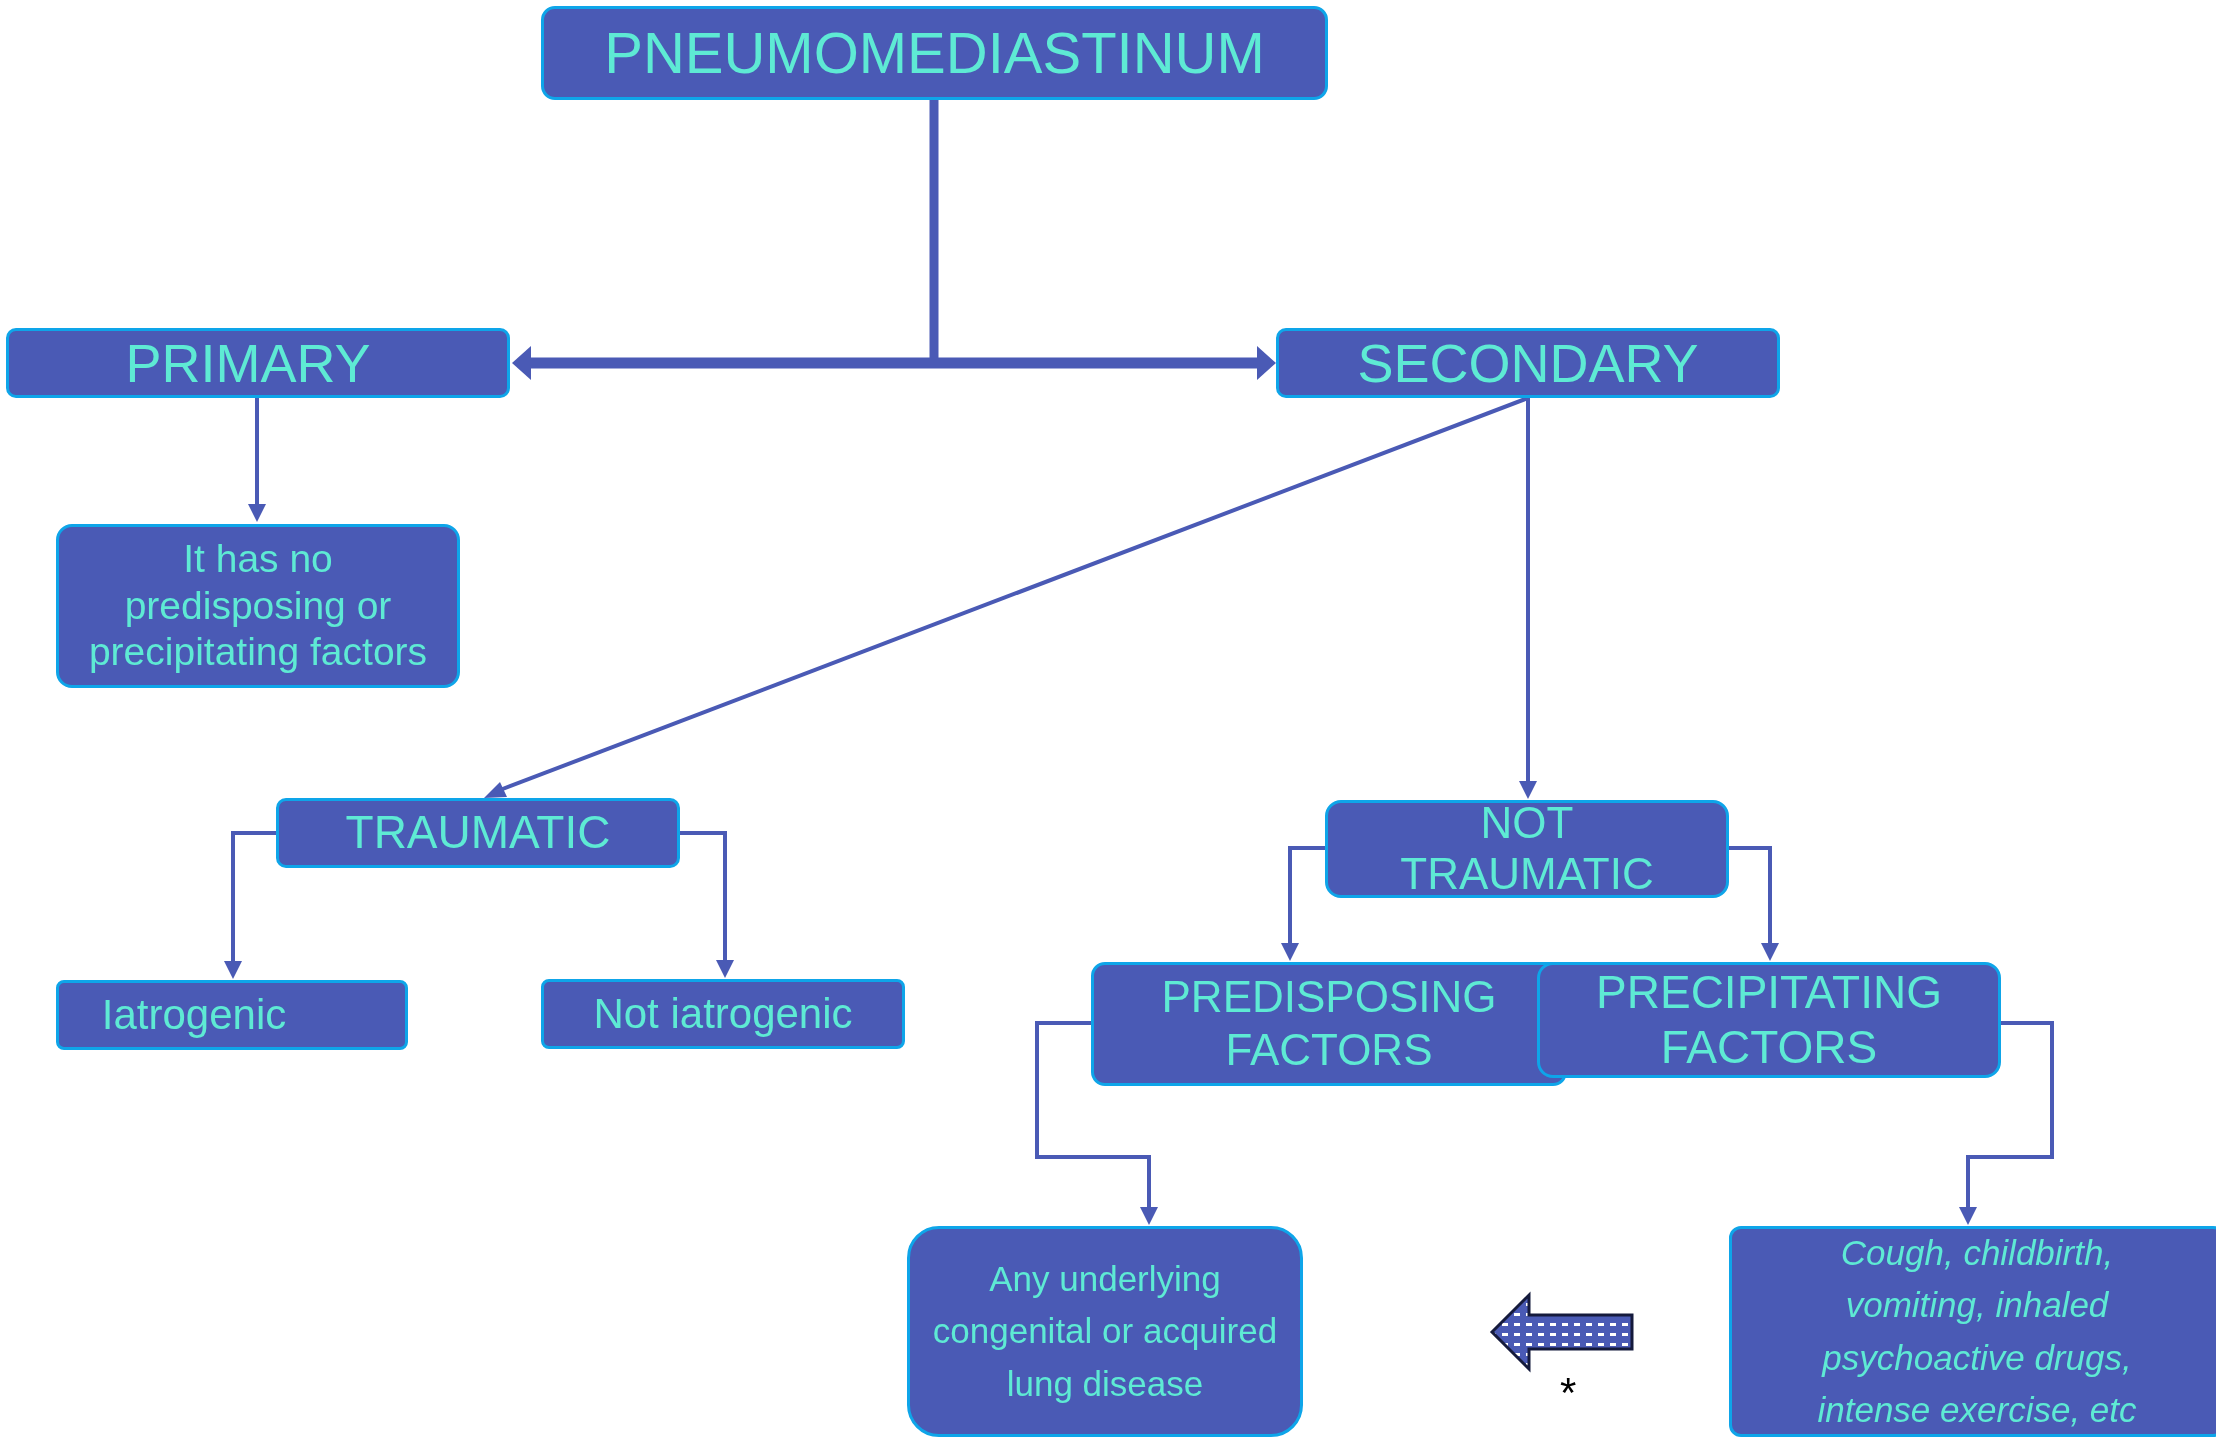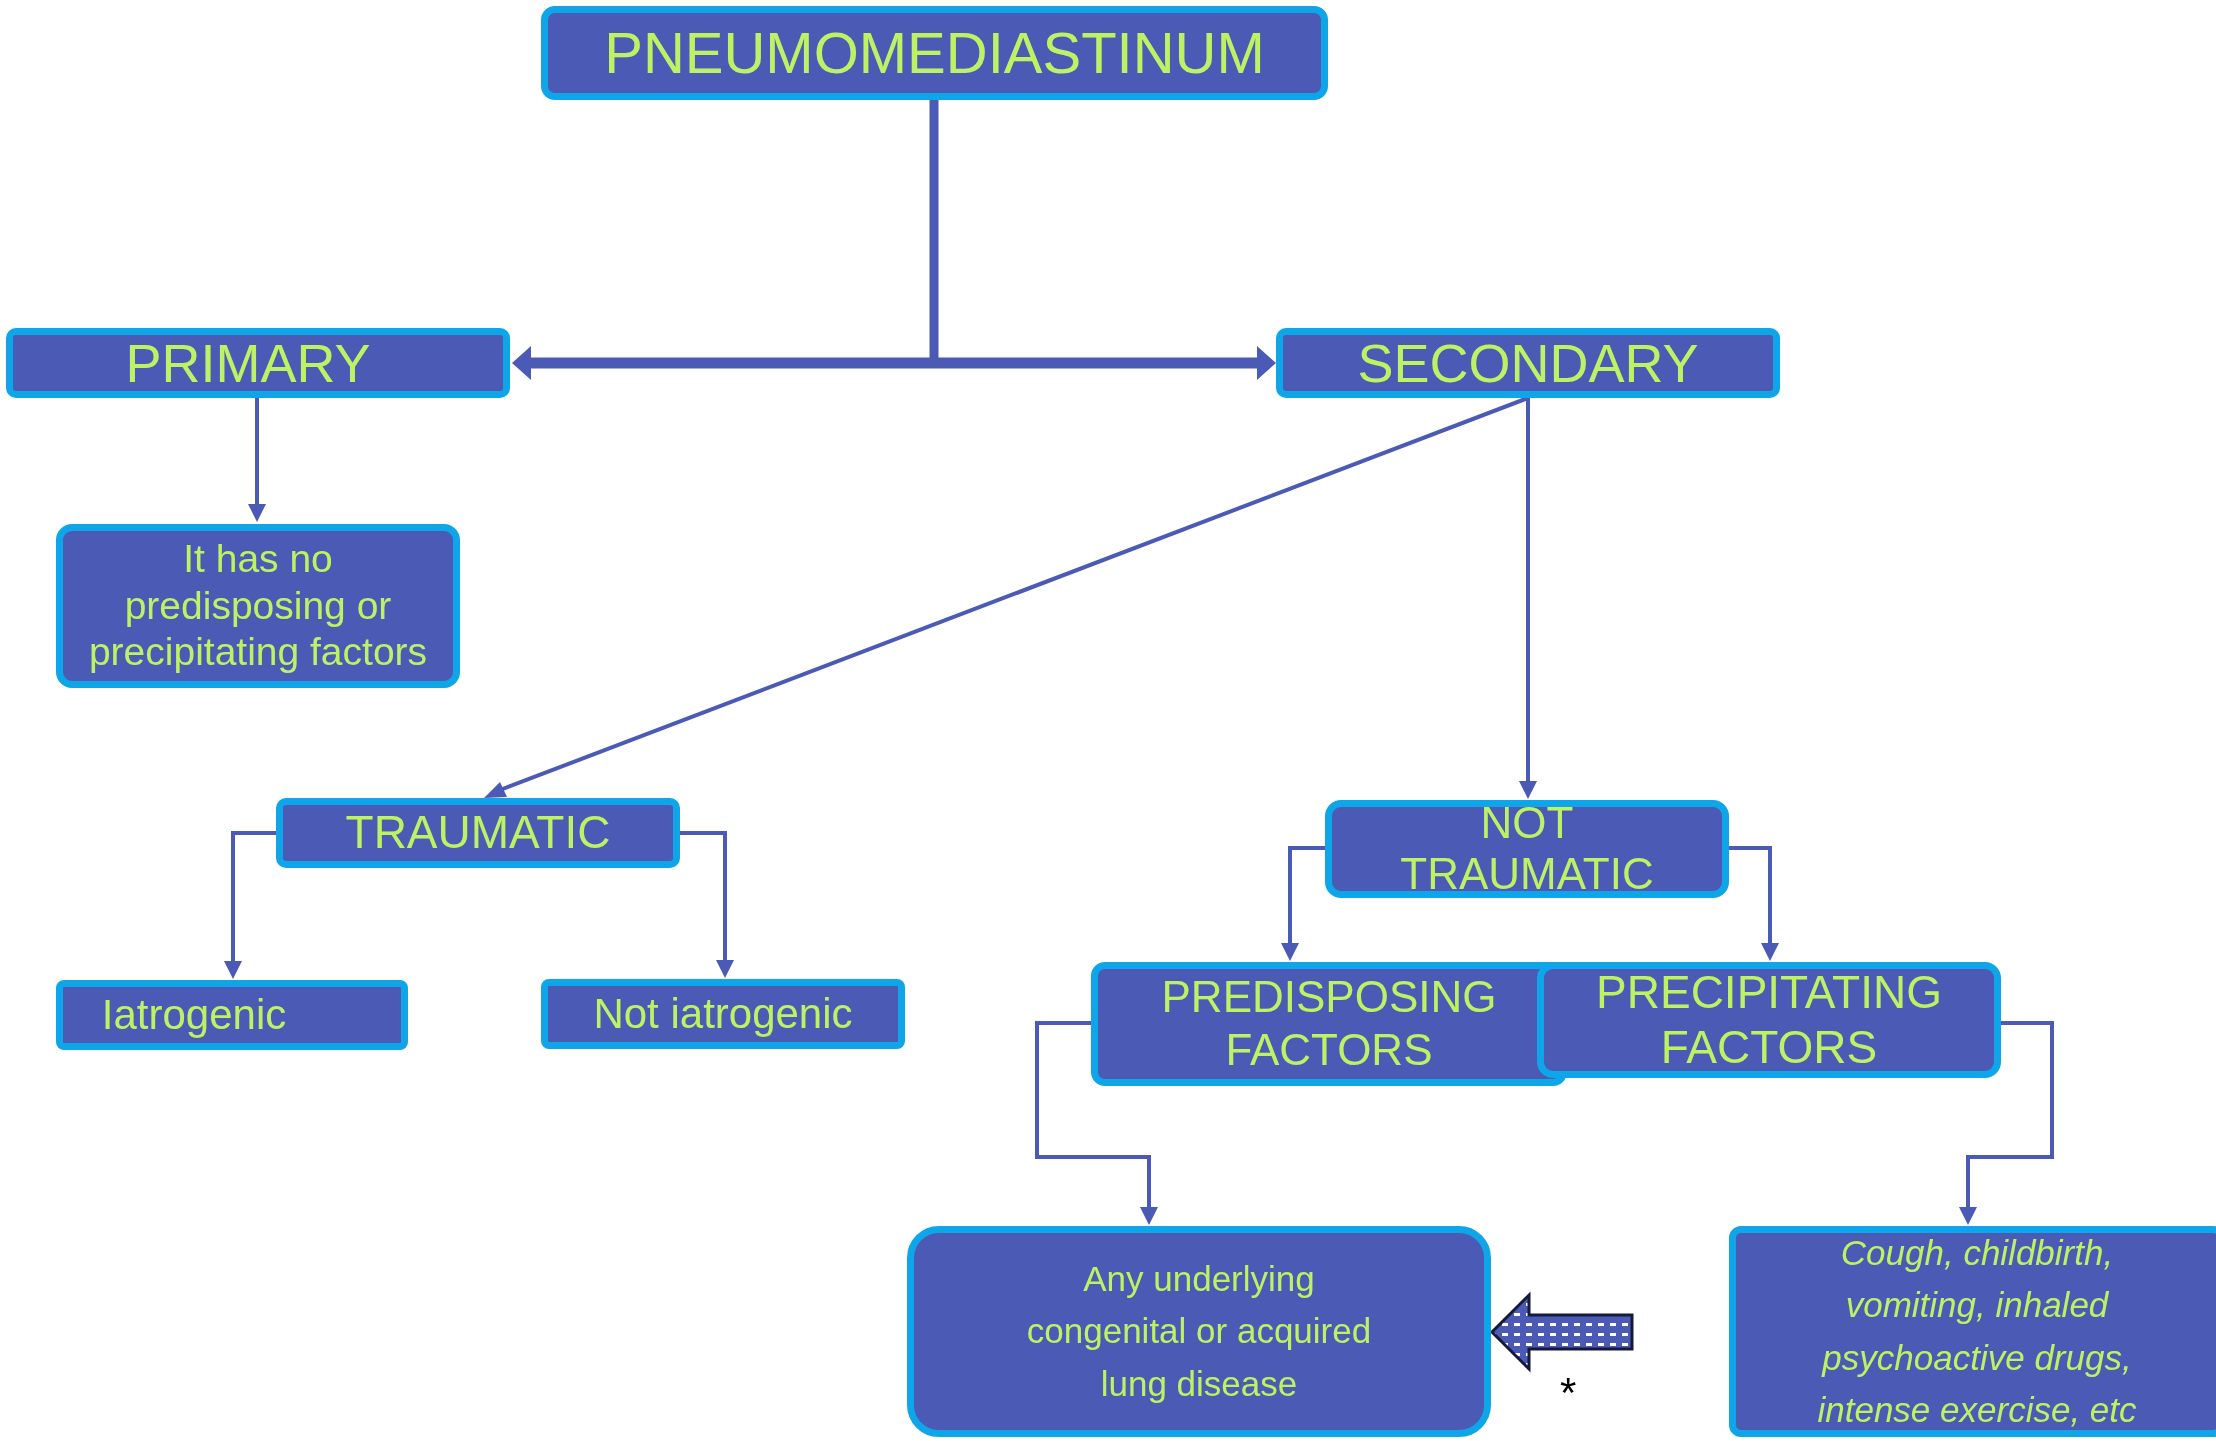--- a/index.html
+++ b/index.html
@@ -1,33 +1,33 @@
 <!DOCTYPE html>
 <html><head>
 <meta charset="utf-8">
 <style>
   html, body { margin:0; padding:0; background:#ffffff; }
   body { width:2216px; height:1441px; position:relative; overflow:hidden;
          font-family:"Liberation Sans", sans-serif; }
   #connectors { position:absolute; left:0; top:0; width:2216px; height:1441px; }
   .node { position:absolute; box-sizing:border-box; background:#4a5ab5;
-          border:7px solid #0ea5e9; color:#bef264; display:flex;
+          border:3px solid #0ea5e9; color:#5eead4; display:flex;
           align-items:center; justify-content:center; text-align:center;
           white-space:pre-line; line-height:1.2; }
   .n-root { left:541px; top:6px; width:787px; height:94px; border-radius:14px; font-size:58px; }
   .n-primary { left:6px; top:328px; width:504px; height:70px; border-radius:10px; font-size:54px; padding-right:20px; }
   .n-secondary { left:1276px; top:328px; width:504px; height:70px; border-radius:10px; font-size:54px; }
   .n-noprecip { left:56px; top:524px; width:404px; height:164px; border-radius:16px; font-size:39px; }
   .n-traumatic { left:276px; top:798px; width:404px; height:70px; border-radius:10px; font-size:46px; }
   .n-nottraumatic { left:1325px; top:800px; width:404px; height:98px; border-radius:16px; font-size:44px; line-height:1.15; }
   .n-iatrogenic { left:56px; top:980px; width:352px; height:70px; border-radius:8px; font-size:42px; padding-right:76px; }
   .n-notiatrogenic { left:541px; top:979px; width:364px; height:70px; border-radius:8px; font-size:42px; }
   .n-predisposing { left:1091px; top:962px; width:476px; height:124px; border-radius:14px; font-size:44px; line-height:1.2; }
   .n-precipitating { left:1537px; top:962px; width:464px; height:116px; border-radius:16px; font-size:46px; line-height:1.2; }
-  .n-lung { left:907px; top:1226px; width:584px; height:211px; border-radius:32px; font-size:35px; line-height:1.5; }
+  .n-lung { left:907px; top:1226px; width:396px; height:211px; border-radius:32px; font-size:35px; line-height:1.5; }
   .n-cough { left:1729px; top:1226px; width:496px; height:211px; border-radius:12px; font-size:35px; line-height:1.5;font-style:italic; }
   #footnote-asterisk { position:absolute; left:1560px; top:1372px; font-size:42px; color:#000000; line-height:1; }
 </style>
 </head>
 <body>
 
 <svg id="connectors" viewBox="0 0 2216 1441" xmlns="http://www.w3.org/2000/svg">
   <defs>
     <pattern id="dashpat" width="12" height="10" patternUnits="userSpaceOnUse">
       <rect width="12" height="10" fill="#4a5ab5"></rect>

